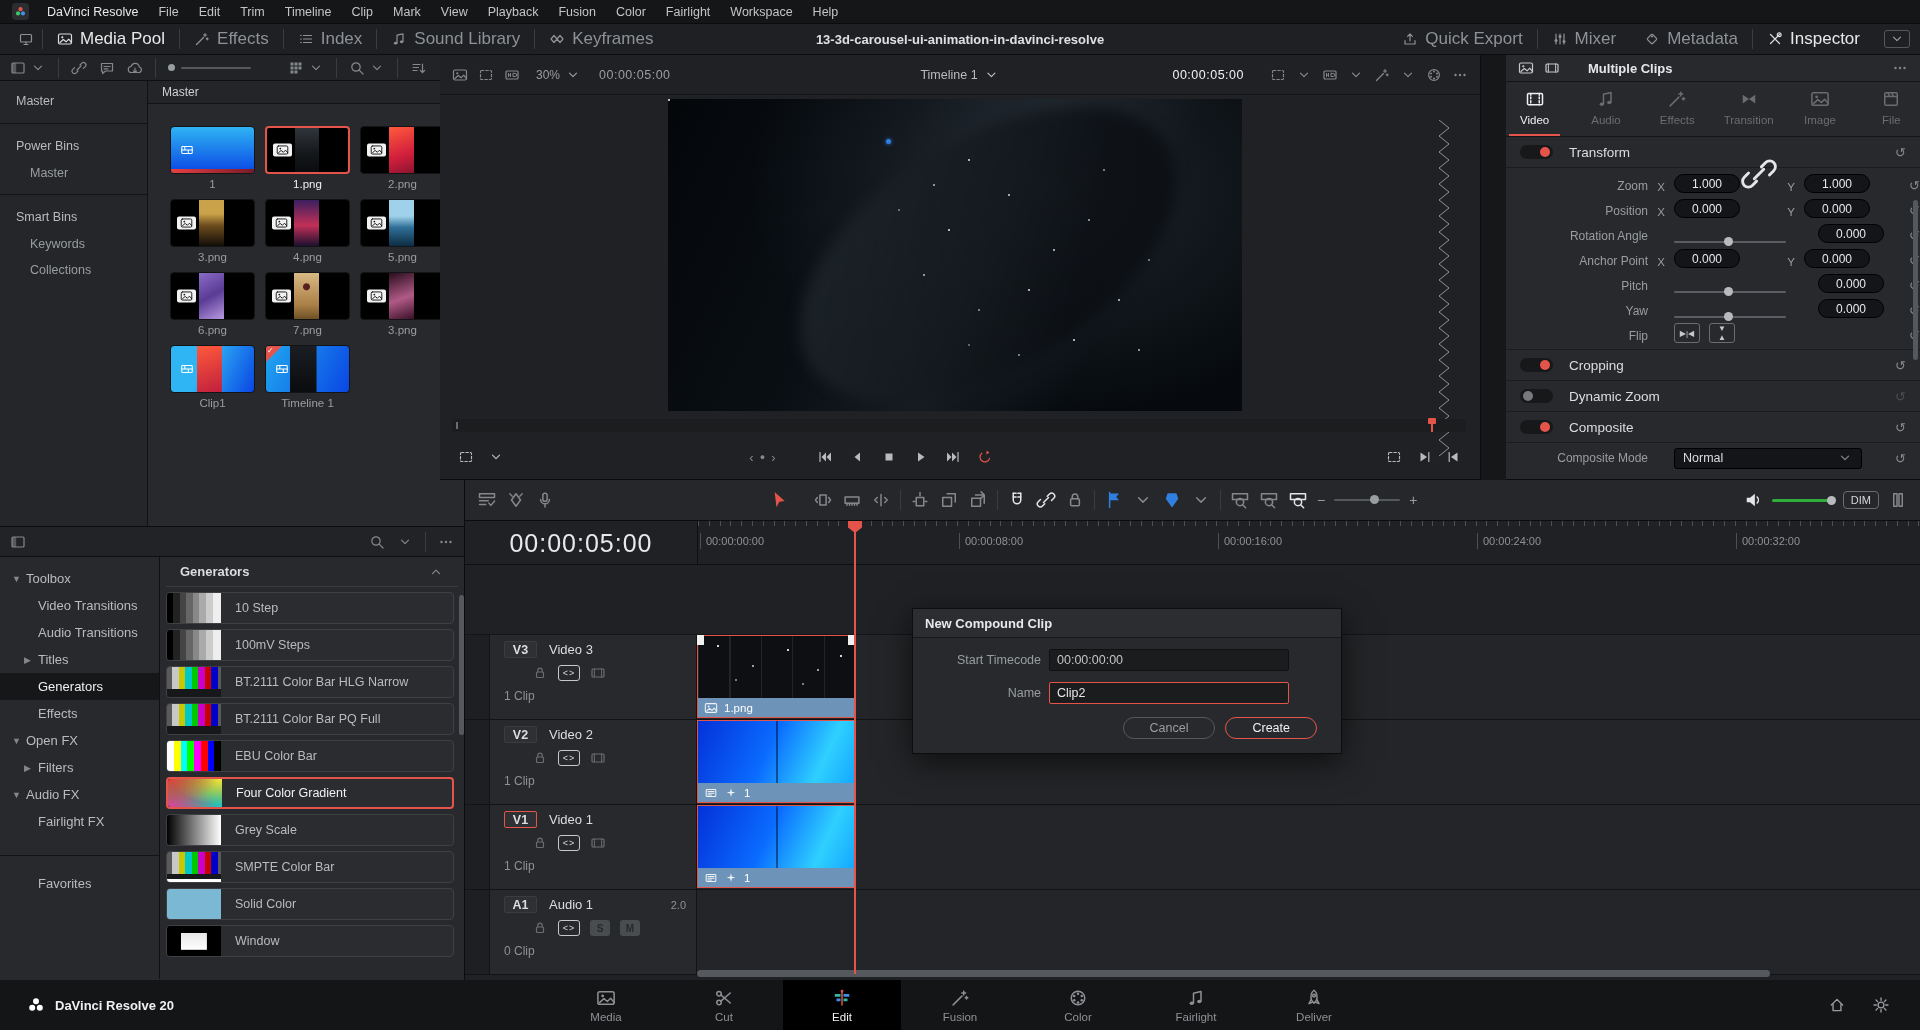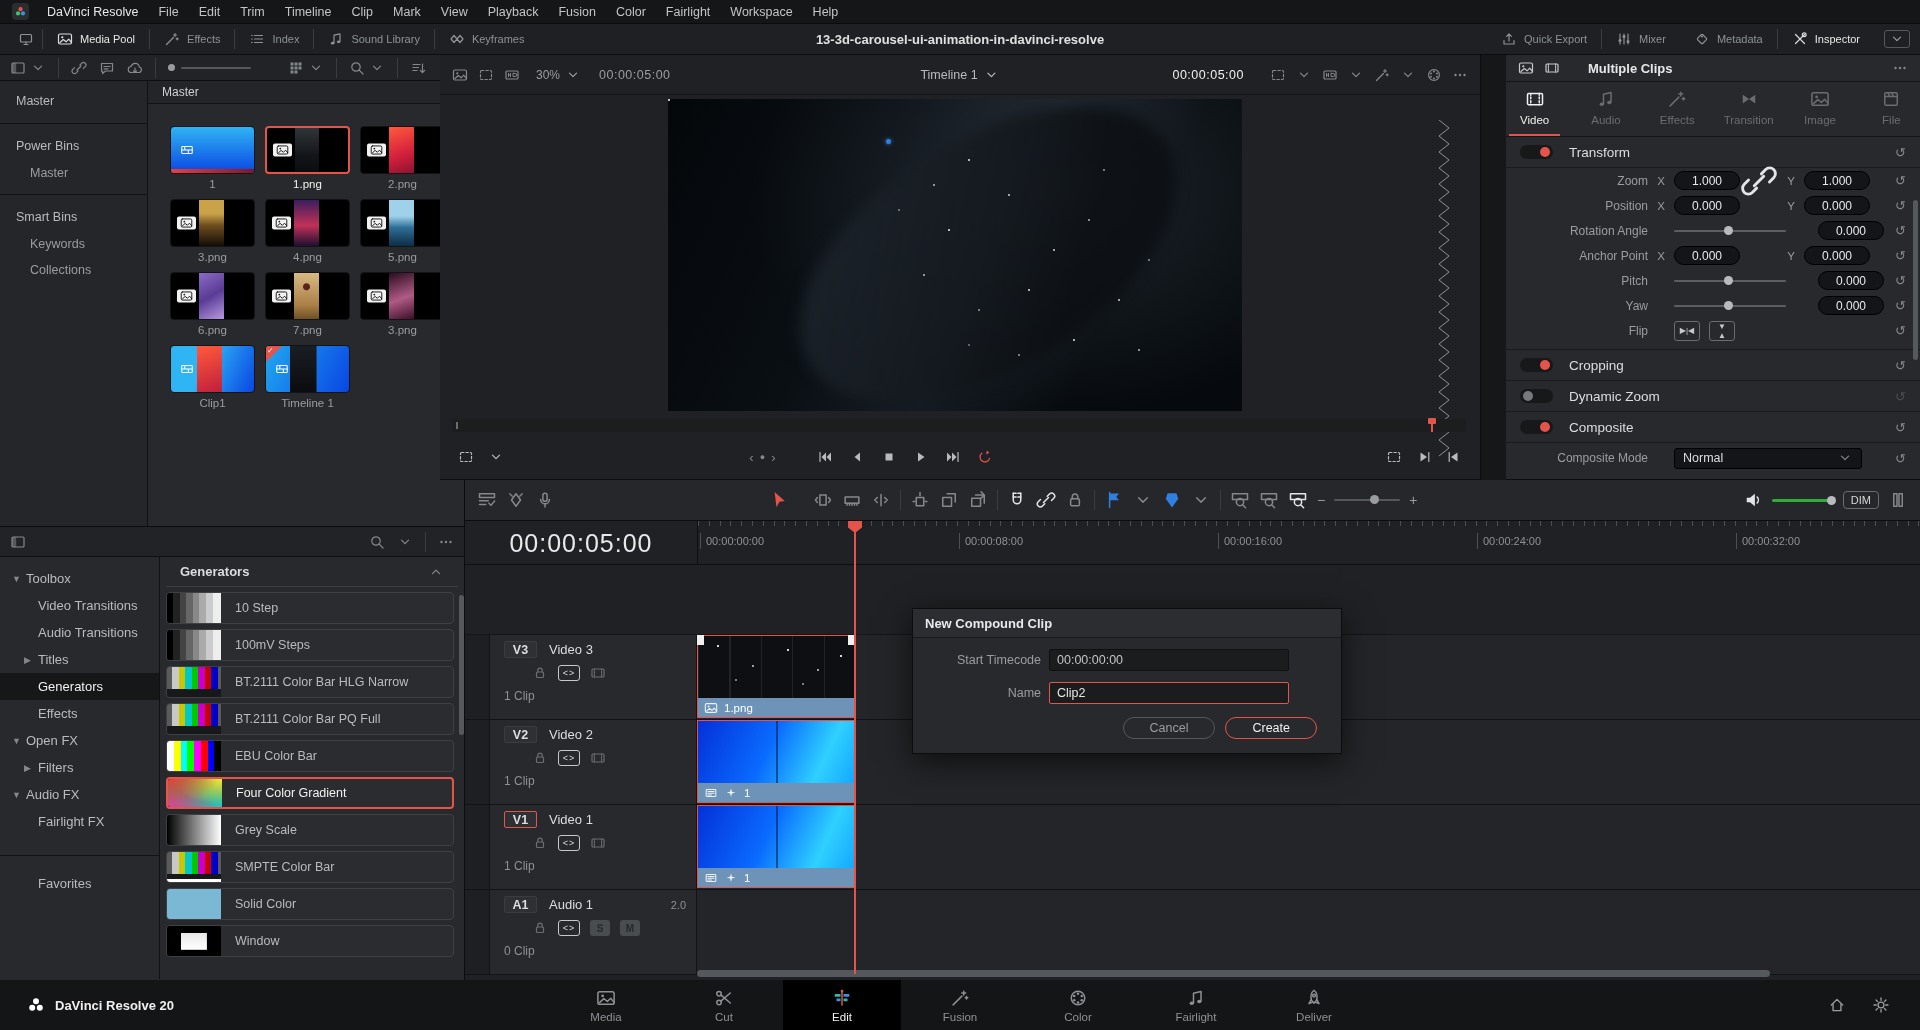--- a/index.html
+++ b/index.html
@@ -8,21 +8,21 @@
 .ic{display:inline-flex;align-items:center;justify-content:center;width:16px;height:16px;flex:none}
 .ic svg{display:block}
 .sep{width:1px;height:20px;background:#3a3c3f;flex:none}
 
 #menubar{position:absolute;left:0;top:0;width:1920px;height:24px;background:#151618;display:flex;align-items:center;padding-left:8px;border-bottom:1px solid #0a0b0c}
 #menubar .logo{width:17px;height:17px;border-radius:4px;background:#2b2d30;display:flex;align-items:center;justify-content:center;margin:0 8px 0 4px}
 .menu-item{padding:0 10px;font-size:12.5px;color:#c2c4c6;line-height:24px}
 .menu-item.app{color:#e8e8e8}
 
 #topbar{position:absolute;left:0;top:24px;width:1920px;height:31px;background:#1e2023;border-bottom:1px solid #0b0c0d;display:flex;align-items:center;padding:0 10px}
-.tb-btn{display:flex;align-items:center;gap:7px;padding:0 14px;height:100%;font-size:11px;color:#8e9296}
+.tb-btn{display:flex;align-items:center;gap:7px;padding:0 14px;height:100%;font-size:17px;color:#8e9296}
 .tb-btn.active{color:#e8e8e8}
 .tb-btn .ic{color:#8e9296}.tb-btn.active .ic{color:#dcdcdc}
 #tb-title{position:absolute;left:50%;transform:translateX(-50%);font-size:13px;font-weight:700;color:#dfe0e1}
 #topbar .right{margin-left:auto;display:flex;align-items:center}
 .chev-box{width:26px;height:18px;border:1px solid #55585b;border-radius:3px;display:flex;align-items:center;justify-content:center;color:#9a9da0;margin-left:10px}
 
 #mediapool{position:absolute;left:0;top:55px;width:465px;height:472px;background:#28292d;border-right:1px solid #0b0c0d;border-bottom:1px solid #0b0c0d}
 .mp-toolbar{height:26px;background:#212327;border-bottom:1px solid #0e0f10;display:flex;align-items:center;gap:12px;padding:0 10px;color:#85888b}
 .mp-toolbar .grow{flex:1}
 .dotslider{display:flex;align-items:center;gap:6px}
@@ -94,21 +94,21 @@
 .ins-tab.active{color:#f0f0f0}
 .ins-tab.active::after{content:"";position:absolute;bottom:0;left:3px;right:3px;height:2px;background:var(--accent)}
 .ins-sec{height:31px;display:flex;align-items:center;padding:0 14px;border-bottom:1px solid #1a1b1e}
 .ins-sec .name{font-size:13.5px;color:#dcdddf;margin-left:16px}
 .ins-sec .rst{margin-left:auto;color:#85888b;font-size:13px}
 .ins-sec .rst.dim{color:#4a4c4f}
 .toggle{width:33px;height:14px;border-radius:7px;background:#17181a;position:relative;flex:none}
 .toggle .knob{position:absolute;top:2px;width:10px;height:10px;border-radius:50%}
 .toggle.on .knob{right:3px;background:var(--accent)}
 .toggle.off .knob{left:3px;background:#77797c}
-.ins-row{height:25px;display:flex;align-items:center;padding-right:14px}
+.ins-row{height:25px;display:flex;align-items:flex-end;}
 .ins-row .lbl{width:142px;text-align:right;font-size:12px;color:#9a9da0;flex:none}
 .ins-row .axis{width:26px;text-align:center;font-size:11.5px;color:#9a9da0}
 .field{width:66px;height:19px;background:#141518;border:1px solid #000;border-radius:10px;color:#e8e9ea;font-size:12px;display:flex;align-items:center;justify-content:center}
 .linkic{width:38px;display:flex;justify-content:center;color:#e4e5e6}
 .slider{width:112px;height:2px;background:#5a5d61;border-radius:1px;position:relative;margin:0 0 0 26px}
 .slider .knob{position:absolute;top:-4px;left:45%;width:9px;height:9px;border-radius:50%;background:#b8babd}
 .rowrst{margin-left:auto;color:#85888b;font-size:13px}
 .flipbtn{width:26px;height:20px;border:1px solid #6a6d70;border-radius:3px;display:flex;align-items:center;justify-content:center;color:#c6c8ca;font-size:8px;margin-right:9px}
 .cm-row{height:30px;display:flex;align-items:center;padding-right:14px}
 .cm-row .lbl{width:142px;text-align:right;font-size:12px;color:#9a9da0}

